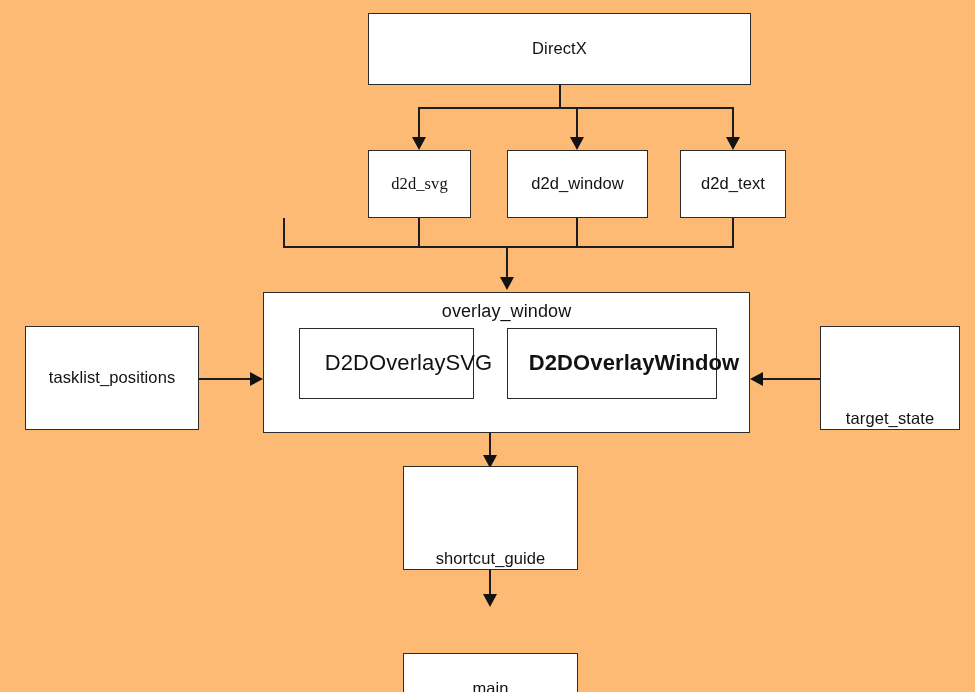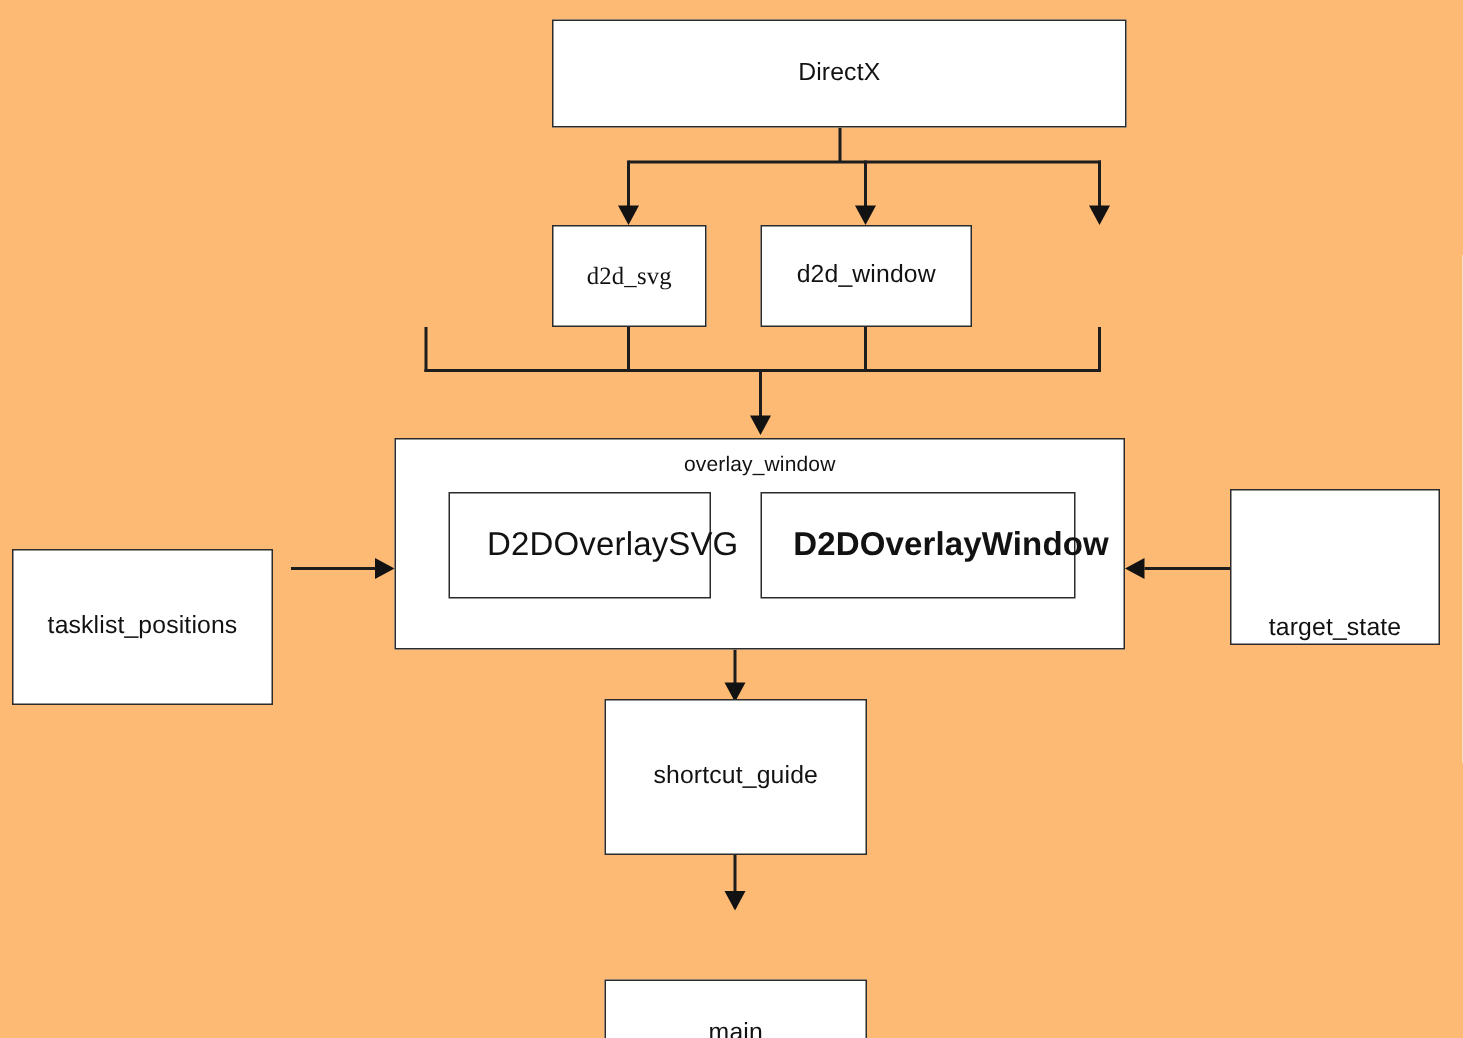--- a/index.html
+++ b/index.html
@@ -41,21 +41,21 @@
   
   .node.container {
     display: block;
   }
   .node.container > .container-title {
     position: absolute;
     top: 8px;
     left: 0;
     right: 0;
     text-align: center;
-    font-size: 14px;
+    font-size: 18px;
     color: #121212;
     white-space: nowrap;
   }
   .node.inner {
     font-size: 22px;
     padding-left: 44px;
   }
   
   .edge-v, .edge-h {
     position: absolute;
@@ -130,42 +130,45 @@
 
 
   <div class="node" style="left:368px; top:150px; width:103px; height:68px;font-family:Liberation Serif, serif;">
     <span class="node-label">d2d_svg</span>
   </div>
 
   <div class="node" style="left:507px; top:150px; width:141px; height:68px;text-align:center;">
     <span class="node-label">d2d_window</span>
   </div>
 
+  <div class="node" style="left:680px; top:150px; width:106px; height:68px;">
+    <span class="node-label">d2d_text</span>
+  </div>
 
   <div class="node container" style="left:263px; top:292px; width:487px; height:141px;">
     <span class="container-title">overlay_window</span>
   </div>
 
   <div class="node inner" style="left:299px; top:328px; width:175px; height:71px;">
     <span class="node-label">D2DOverlaySVG</span>
   </div>
 
   <div class="node inner" style="left:507px; top:328px; width:210px; height:71px;font-weight:bold;">
     <span class="node-label">D2DOverlayWindow</span>
   </div>
 
-  <div class="node" style="left:8px; top:326px; width:174px; height:104px;margin-top:40px;">
+  <div class="node" style="left:25px; top:326px; width:174px; height:104px;">
     <span class="node-label">tasklist_positions</span>
   </div>
 
   <div class="node" style="left:820px; top:326px; width:140px; height:104px;align-items:flex-end;">
     <span class="node-label">target_state</span>
   </div>
 
-  <div class="node" style="left:403px; top:466px; width:175px; height:104px;">
+  <div class="node" style="left:403px; top:466px; width:175px; height:104px;align-items:flex-end;">
     <span class="node-label">shortcut_guide</span>
   </div>
 
   <div class="node" style="left:403px; top:605px; width:175px; height:72px;margin-top:48px;">
     <span class="node-label">main</span>
   </div>
 
 </div>
 
 </body></html>

